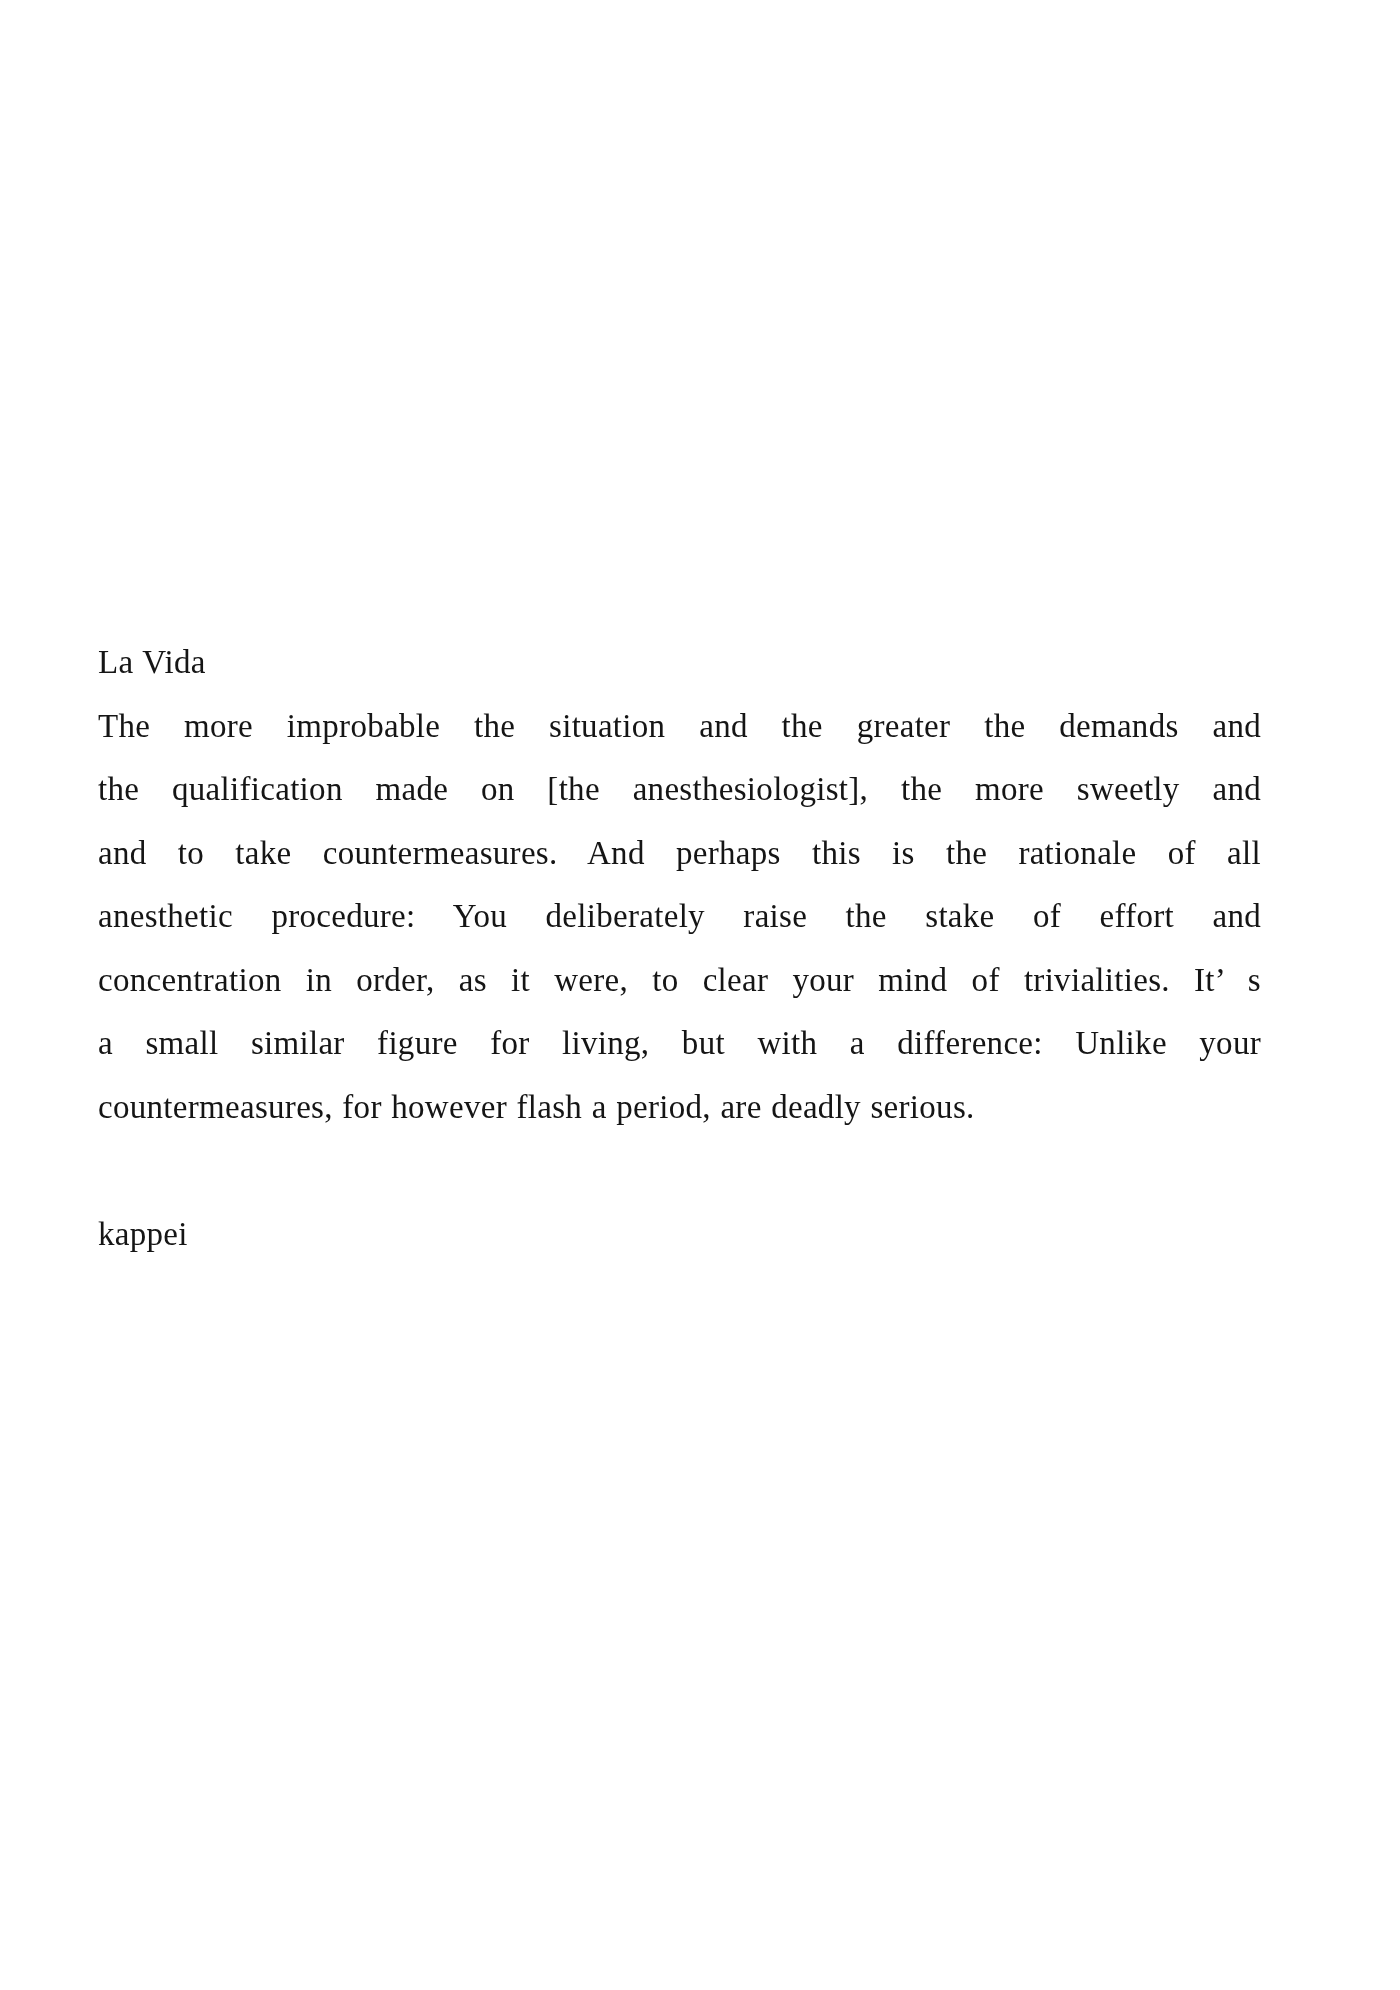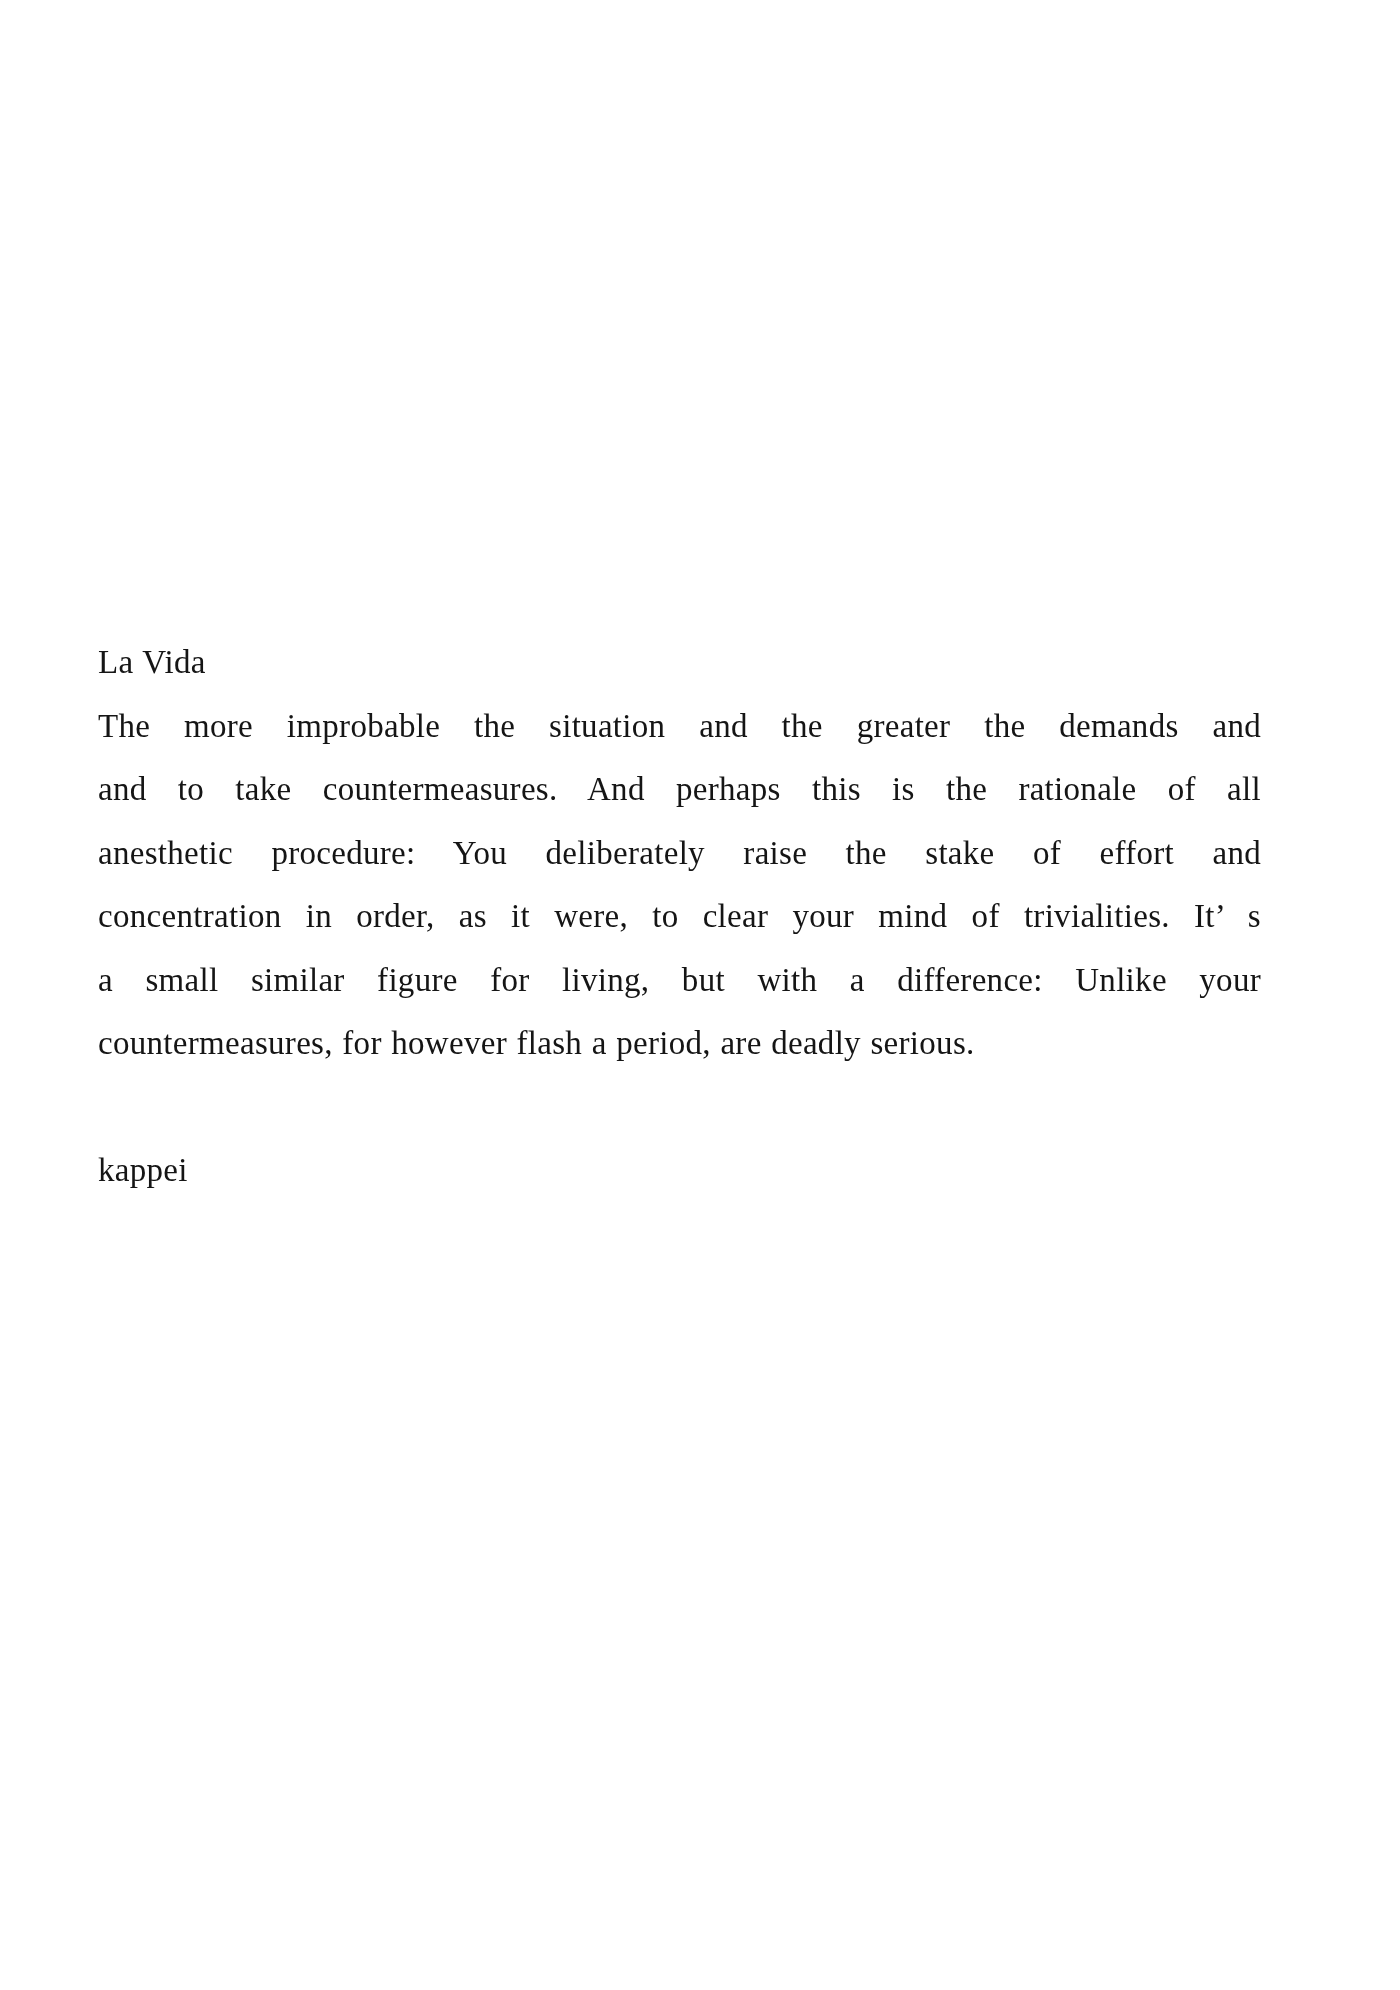--- a/index.html
+++ b/index.html
@@ -43,20 +43,21 @@
 </style>
 </head>
 <body>
 
 <div class="page">
   <div class="text-block">
 
     <div class="line">La Vida</div>
 
     <div class="jline">The more improbable the situation and the greater the demands and</div>
+    <div class="jline">the qualification made on [the anesthesiologist], the more sweetly and</div>
     <div class="jline">and to take countermeasures. And perhaps this is the rationale of all</div>
     <div class="jline">anesthetic procedure: You deliberately raise the stake of effort and</div>
     <div class="jline">concentration in order, as it were, to clear your mind of trivialities. It’ s</div>
     <div class="jline">a small similar figure for living, but with a difference: Unlike your</div>
     <div class="line">countermeasures, for however flash a period, are deadly serious.</div>
 
     <div class="blank"></div>
 
     <div class="line">kappei</div>
 

